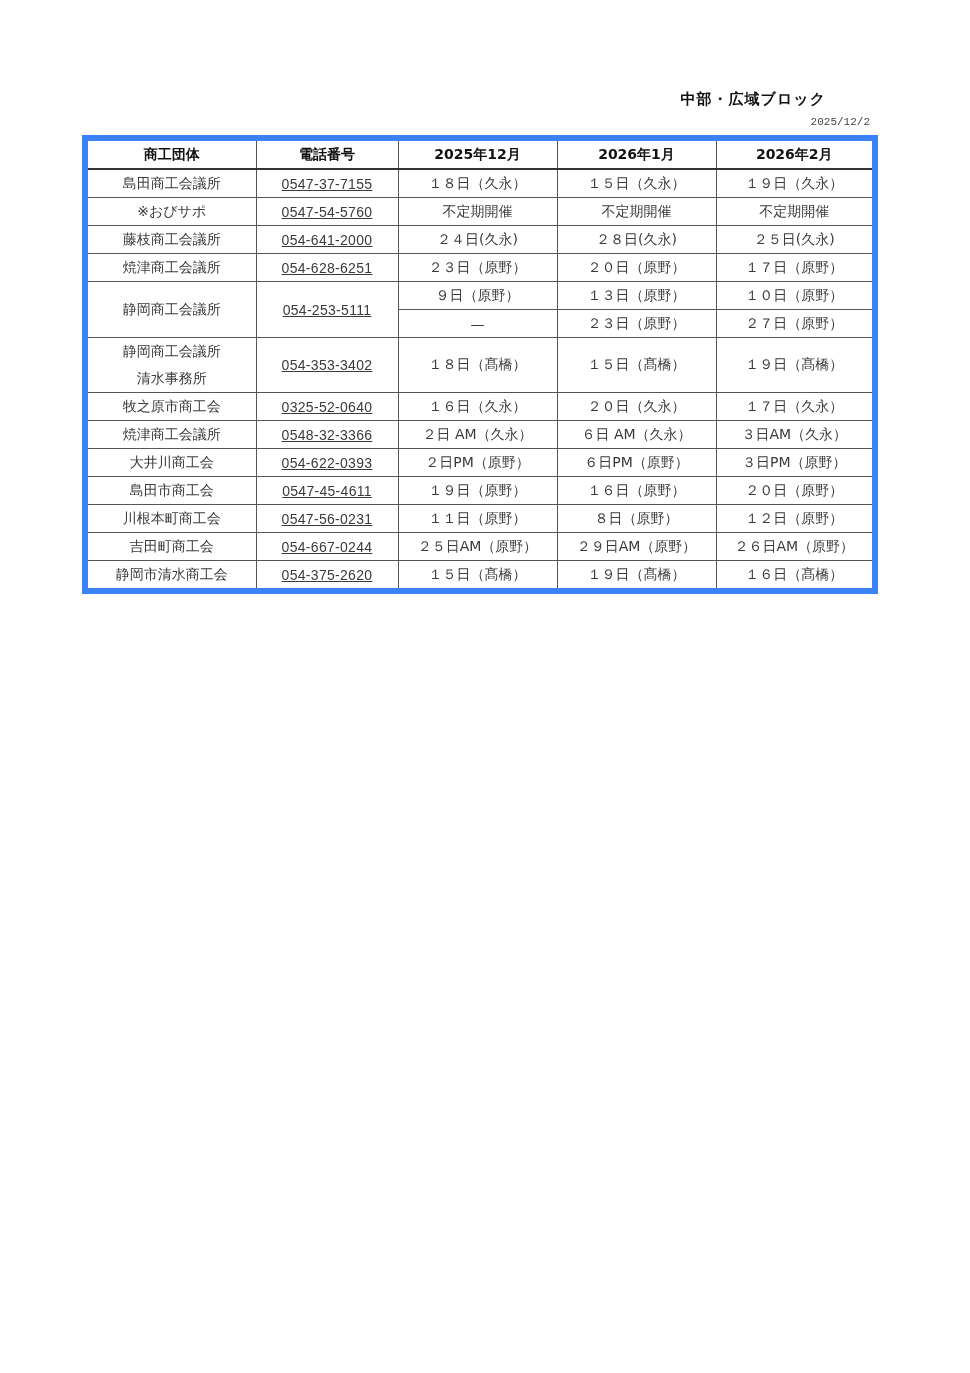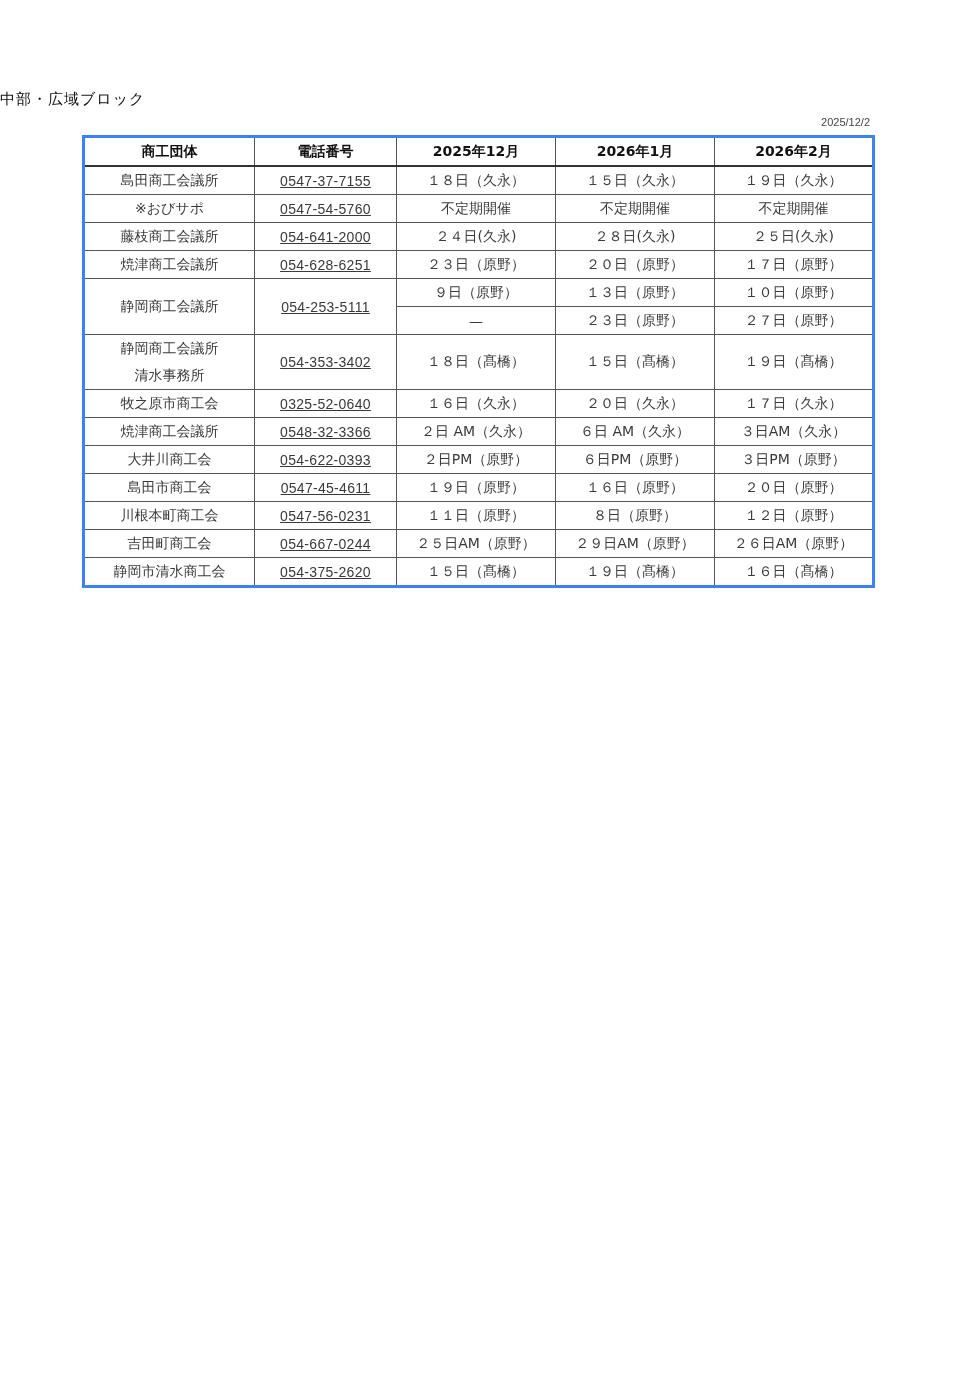--- a/index.html
+++ b/index.html
@@ -12,41 +12,41 @@
       height: 1373px;
       position: relative;
       font-family: "DejaVu Sans", "Liberation Sans", sans-serif;
       color: #333333;
     }
     .page-title {
       position: absolute;
       top: 90px;
       left: 0;
       width: 826px;
-      text-align: left;
+      text-align: right;
       font-size: 15px;
-      font-weight: normal;
+      font-weight: bold;
       color: #111111;
       letter-spacing: 1px;
     }
     .doc-date {
       position: absolute;
       top: 116px;
       right: 100px;
       font-size: 11px;
       color: #444444;
-      font-family: Liberation Sans, sans-serif;
+      font-family: Liberation Mono, monospace;
     }
     table.schedule {
       position: absolute;
       top: 135px;
       left: 82px;
       width: 790px;
       border-collapse: collapse;
-      border: 3px solid #3b82f6;
+      border: 6px solid #3b82f6;
       table-layout: fixed;
     }
     table.schedule th,
     table.schedule td {
       border: 1px solid #555555;
       text-align: center;
       vertical-align: middle;
       padding: 0;
       font-size: 14px;
       color: #3a3a3a;

